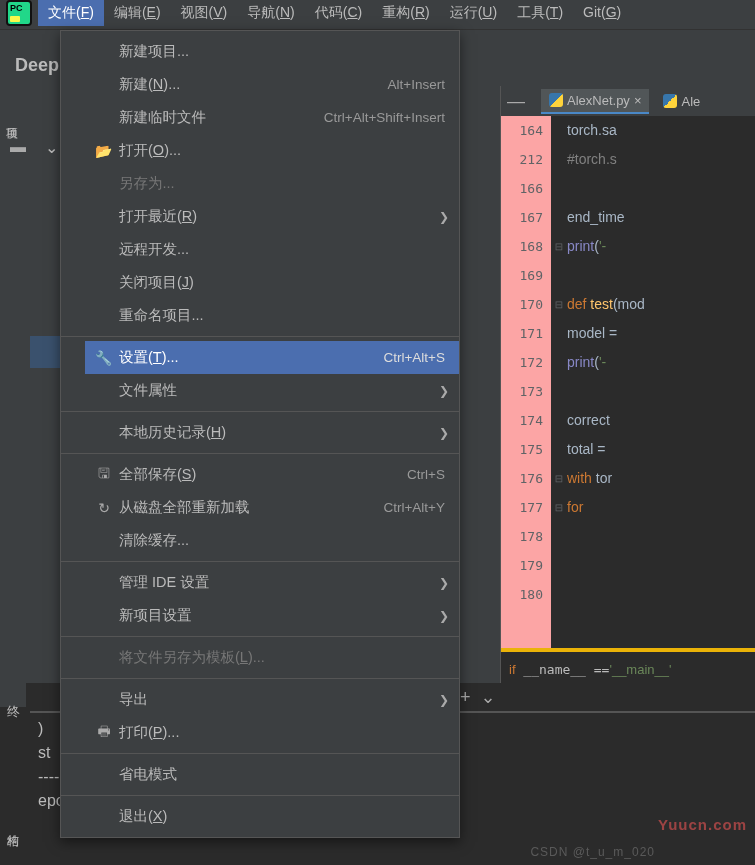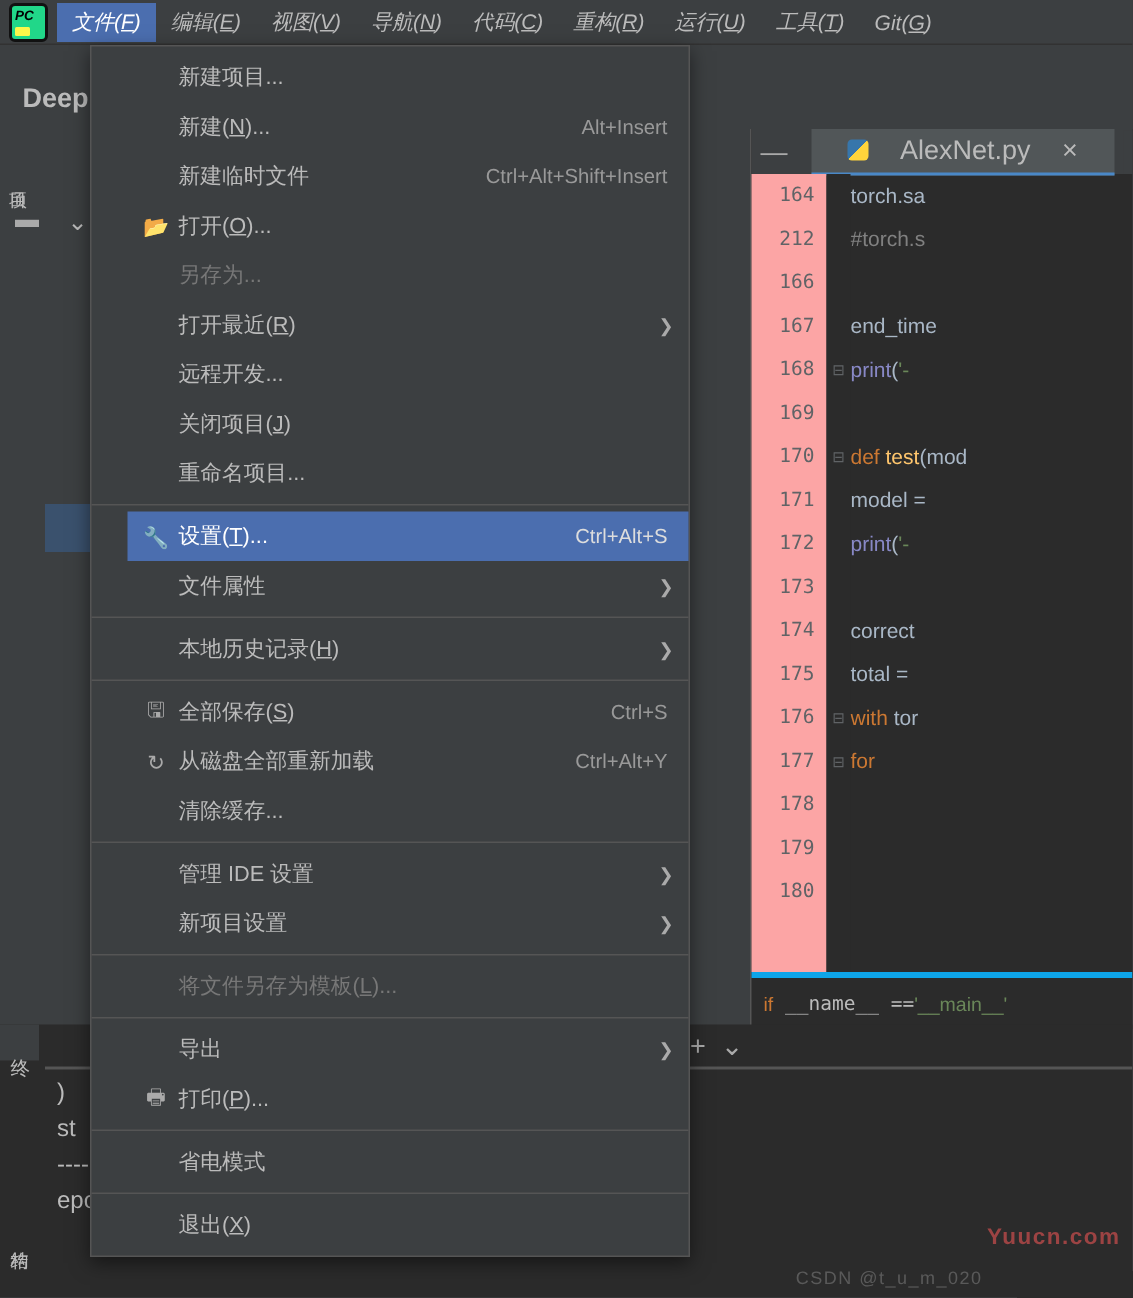--- a/index.html
+++ b/index.html
@@ -1,46 +1,46 @@
 <!DOCTYPE html>
 <html><head>
 <meta charset="utf-8">
 <style>
   * { margin: 0; padding: 0; box-sizing: border-box; font-family: "Microsoft YaHei", "Segoe UI", sans-serif; }
   body { width: 755px; height: 865px; background: #3c3f41; color: #bbbbbb; overflow: hidden; position: relative; }
-  .menubar { display: flex; height: 30px; background: #3c3f41; align-items: center; padding-left: 6px; border-bottom: 1px solid #323232; font-style: italic; }
+  .menubar { display: flex; height: 30px; background: #3c3f41; align-items: flex-start; padding-left: 6px; border-bottom: 1px solid #323232; }
   .app-icon { width: 26px; height: 26px; background: #21d789; border-radius: 4px; display: flex; align-items: center; justify-content: center; margin-right: 6px; position: relative; border:2px solid #111; }
   .app-icon::before { content:"PC"; font-size:9px; font-weight:bold; color:#000; position:absolute; top:1px; left:2px;}
   .app-icon::after { content:""; position:absolute; bottom:2px; left:2px; width:10px; height:6px; background:#fcf84a; border-radius:1px;}
   .menu-item { padding: 4px 10px; font-size: 14px; cursor: pointer; color:#bbbbbb; }
   .menu-item .ul { text-decoration: underline; }
   .menu-item.active { background: #4b6eaf; color: #fff; }
   .proj-label { position:absolute; top:55px; left:15px; font-size:18px; font-weight:bold; color:#bbb; }
   .vert-tab { position:absolute; left:0; top:98px; width:20px; height:40px; writing-mode:vertical-rl; text-orientation:upright; font-size:12px; color:#bbb; text-align:center; }
   .folder-icon-abs { position:absolute; left:10px; top:138px; color:#aaa; }
   .chev-d { position:absolute; left:45px; top:138px; color:#bbb; }
   .sel-bar { position:absolute; left:30px; top:336px; width:30px; height:32px; background:#37639a; opacity:0.5; }
   .editor { position:absolute; right:0; top:86px; width:255px; height:600px; background:#2b2b2b; border-left:1px solid #555; }
   .ed-tabs { display:flex; height:30px; background:#3c3f41; align-items:center; gap:6px; padding-left:6px; }
   .ed-min { color:#aaa; font-size:18px; margin-right:10px; }
-  .ed-tab { display:flex; align-items:center; gap:21px; padding:4px 24px; font-size:18px; background:#515658; color:#bbb; border-bottom:2px solid #4a88c7; }
+  .ed-tab { display:flex; align-items:center; gap:4px; padding:4px 8px; font-size:13px; background:#515658; color:#bbb; border-bottom:2px solid #4a88c7; }
   .ed-tab.sec { background:#3c3f41; border-bottom:none; }
   .py-ico { width:14px; height:14px; background: linear-gradient(135deg,#3776ab 50%,#ffd43b 50%); border-radius:3px; }
   .gutter { position:absolute; left:0; top:30px; width:50px; bottom:38px; background:#fca5a5; }
   .ln { height:29px; line-height:29px; text-align:right; padding-right:8px; font-size:13px; color:#606366; font-family:Consolas,monospace; }
   .code { position:absolute; left:66px; top:30px; right:0; bottom:38px; font-family:Consolas,monospace; font-size:14px; color:#a9b7c6; overflow:hidden;}
   .cl { height:29px; line-height:29px; white-space:nowrap; position:relative;}
   .fold { position:absolute; left:50px; top:30px; width:16px; bottom:38px; background:#2b2b2b;}
   .fold-m { height:29px; display:flex; align-items:center; justify-content:center; color:#606366; font-size:10px;}
   .kw { color:#cc7832; }
   .str { color:#6a8759; }
   .fn { color:#ffc66d; }
   .cmt { color:#808080; }
   .bi { color:#8888c6; }
-  .ed-brd { position:absolute; bottom:0; left:0; right:0; height:38px; border-top:4px solid #0ea5e9; display:flex; align-items:center; padding:4px 8px; font-size:13px; font-family:Consolas,monospace; }
+  .ed-brd { position:absolute; bottom:0; left:0; right:0; height:38px; border-top:4px solid #eab308; display:flex; align-items:center; padding:4px 8px; font-size:13px; font-family:Consolas,monospace; }
   .terminal { position:absolute; bottom:0; left:0; right:0; height:182px; background:#2b2b2b; font-family:Consolas,monospace; }
   .term-hdr { position:absolute; left:0; top:0; writing-mode:vertical-rl; padding:12px 4px; font-size:13px; color:#bbb; background:#3c3f41;}
   .term-tabs-row { position:absolute; top:0; left:30px; right:0; height:30px; display:flex; align-items:center; gap:10px; border-bottom:2px solid #555; padding-left:430px;}
   .term-body { position:absolute; top:34px; left:38px; right:10px; bottom:0; font-size:16px; color:#bbb; line-height:24px;}
   .term-body div { white-space:nowrap; }
   .wm { position:absolute; right:8px; bottom:32px; color:#b94a4a; font-size:15px; font-weight:bold; letter-spacing:1px; opacity:0.8;}
   .wm2 { position:absolute; right:100px; bottom:6px; color:#797979; font-size:12px; letter-spacing:1px; opacity:0.6;text-align:right;}
   .struct-ico { position:absolute; left:4px; bottom:40px; writing-mode:vertical-rl; font-size:12px; color:#bbb;}
 
   

